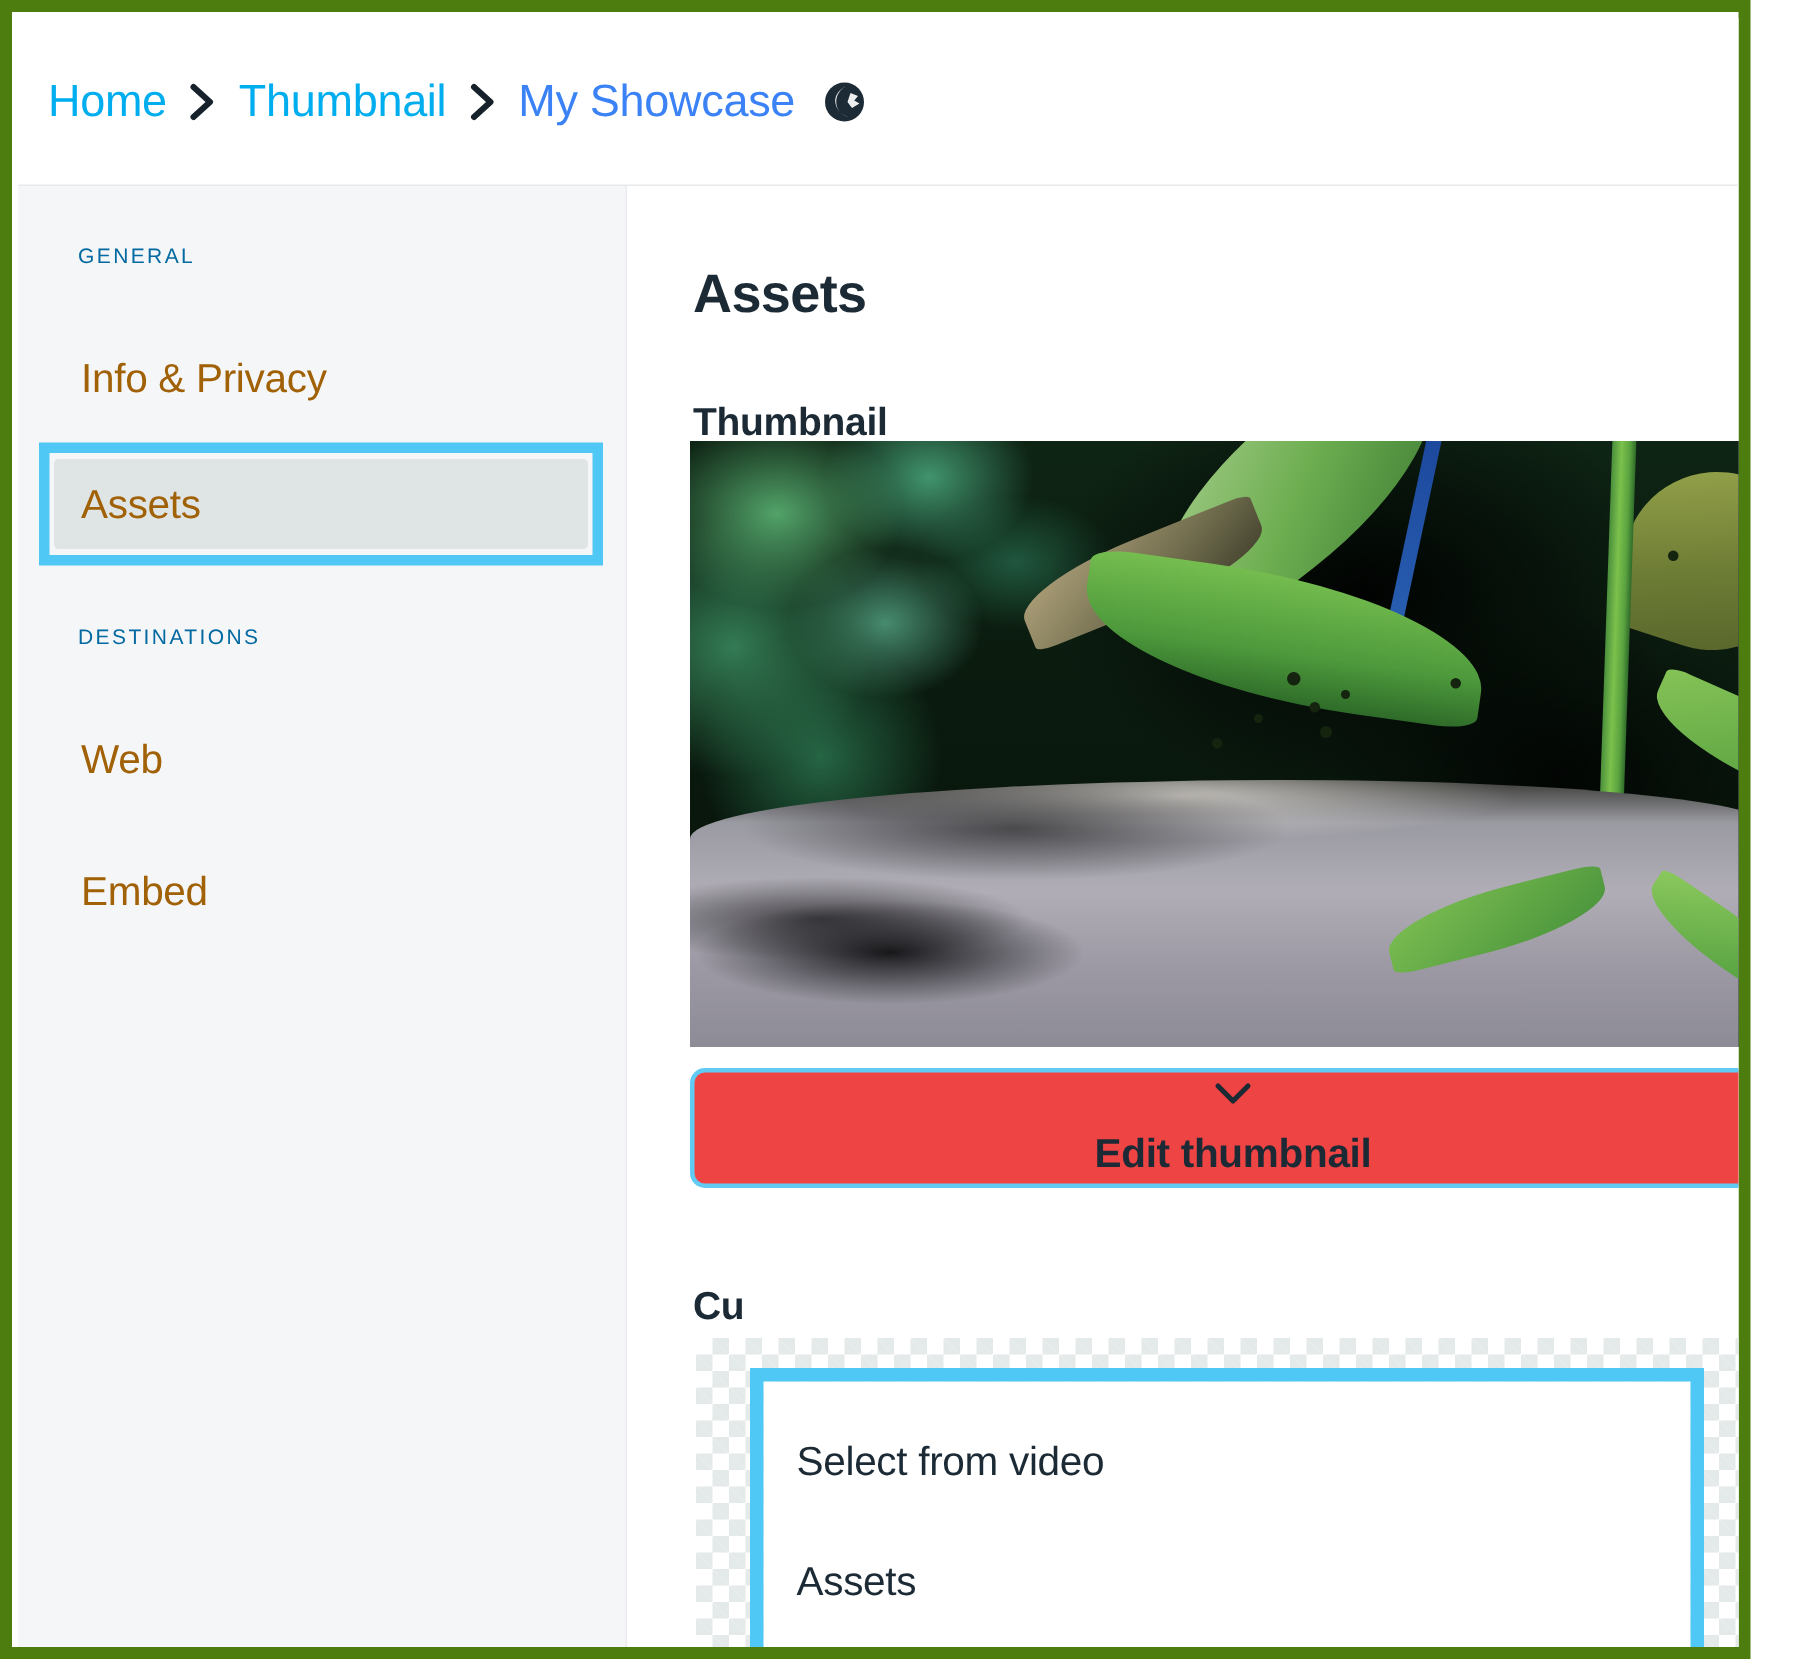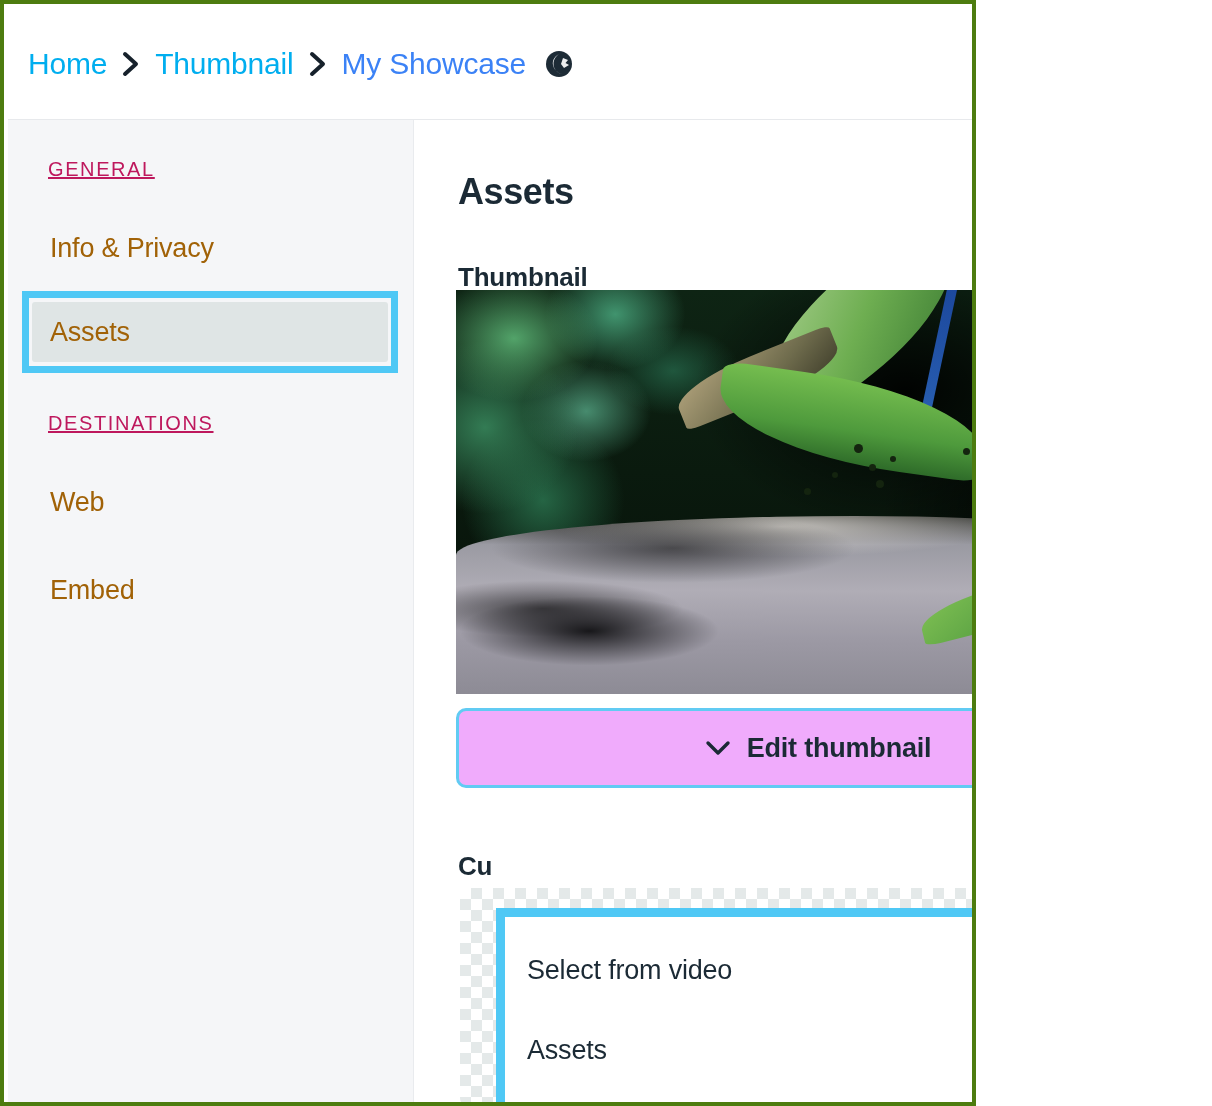--- a/index.html
+++ b/index.html
@@ -9,24 +9,24 @@
     background: #ffffff;
   }
   body {
     font-family: "Liberation Sans", sans-serif;
     -webkit-font-smoothing: antialiased;
   }
 
   
   .screen {
     position: relative;
-    width: 976px;
+    width: 1167px;
     height: 1106px;
     box-sizing: border-box;
-    border: 4px solid #4d7c0f;
+    border: 8px solid #4d7c0f;
     background: #ffffff;
     overflow: hidden;
   }
 
   
   .header {
     position: absolute;
     left: 4px;
     top: 4px;
     width: 1204px;
@@ -89,25 +89,24 @@
     top: 0;
     width: 406px;
     height: 986px;
     background: #f5f6f8;
     border-right: 1px solid #e9ebee;
     box-sizing: border-box;
   }
   .nav-section-label {
     position: absolute;
     left: 40px;
-    color: #be185d;
-    font-size: 20px;
+    color: #0369a1;
+    font-size: 14px;
     font-weight: 400;
     letter-spacing: 1.6px;
-    text-decoration: underline;
   }
   .nav-item {
     position: absolute;
     left: 24px;
     width: 356px;
     height: 60px;
     display: flex;
     align-items: center;
     padding-left: 18px;
     box-sizing: border-box;
@@ -248,32 +247,33 @@
   }
 
   
   .edit-btn {
     position: absolute;
     left: 42px;
     top: 588px;
     width: 724px;
     height: 80px;
     box-sizing: border-box;
-    background: #f0abfc;
+    background: #ef4444;
     border: 3px solid #61cbf3;
     border-radius: 10px;
     display: flex;
     align-items: center;
     justify-content: center;
     gap: 16px;
     color: #1b2a35;
     font-size: 27px;
     font-weight: 700;
     letter-spacing: -0.2px;
     cursor: pointer;
+    flex-direction: column;
   }
   .chev svg { display: block; }
 
   
   .checker {
     position: absolute;
     left: 46px;
     top: 768px;
     width: 726px;
     height: 218px;

